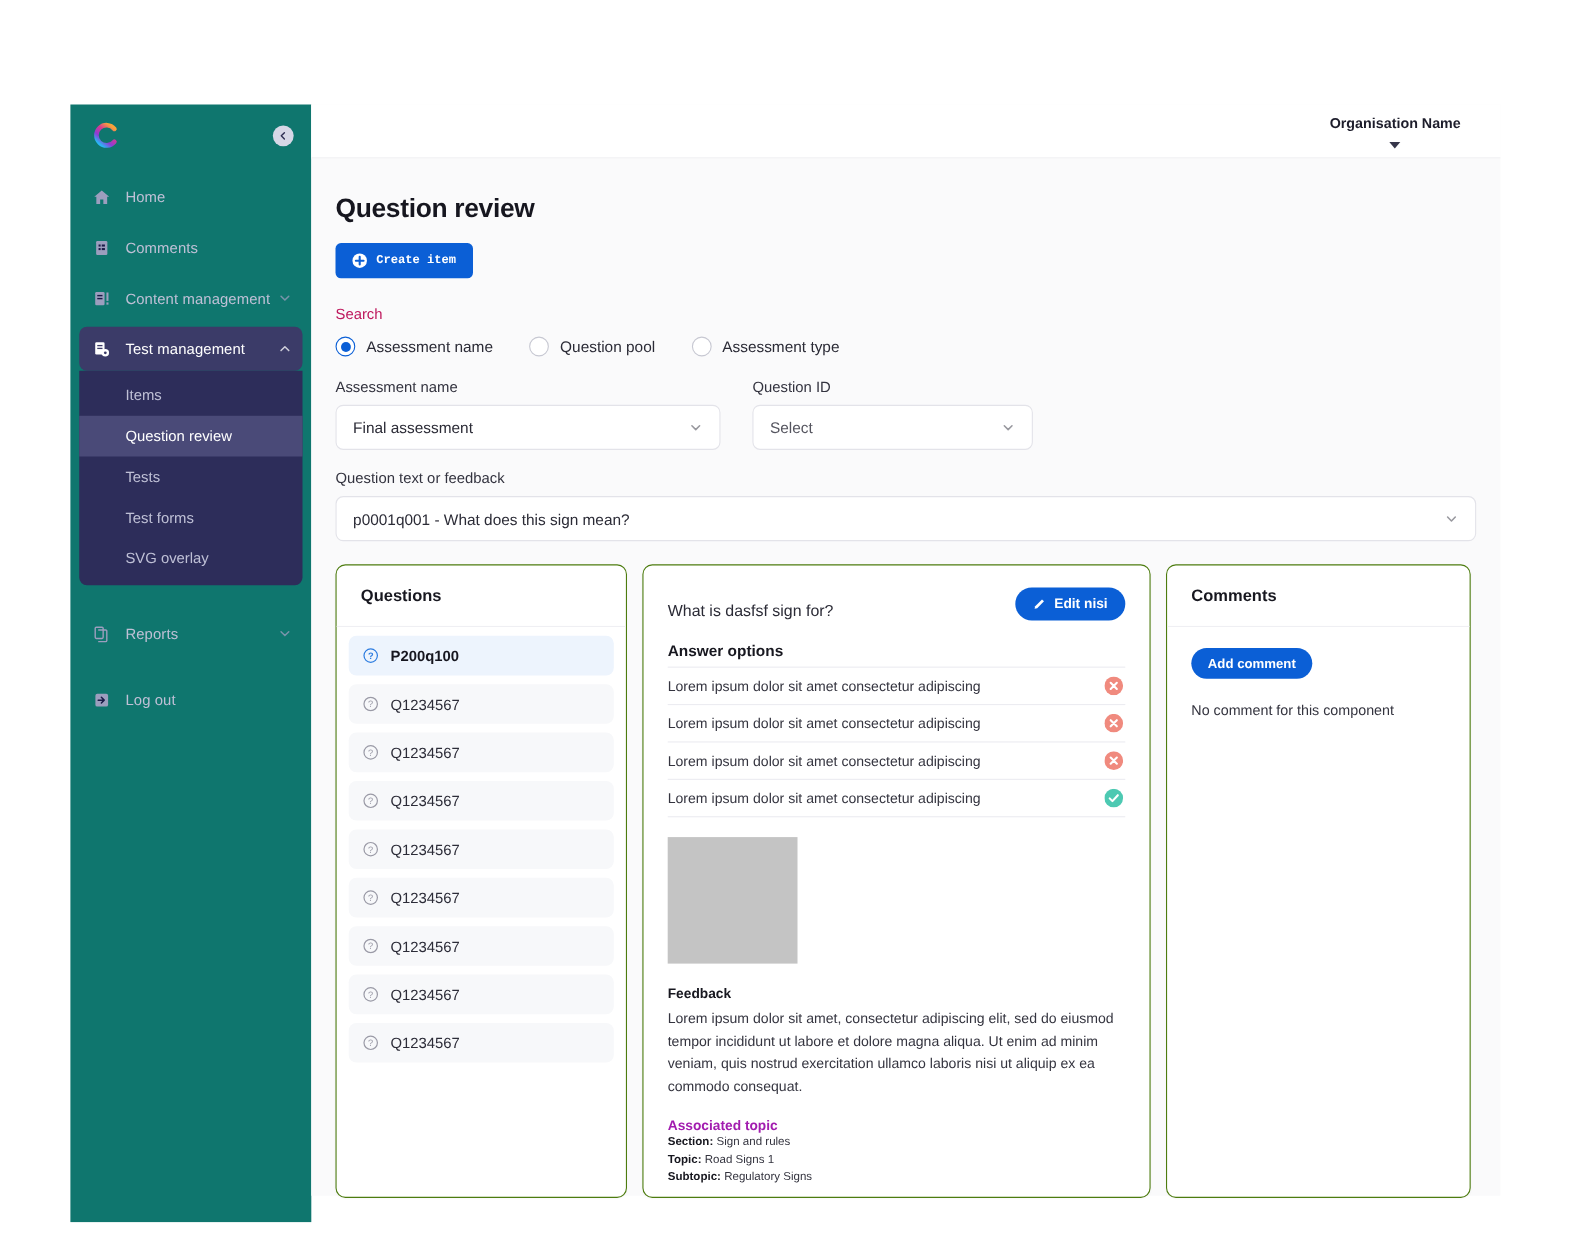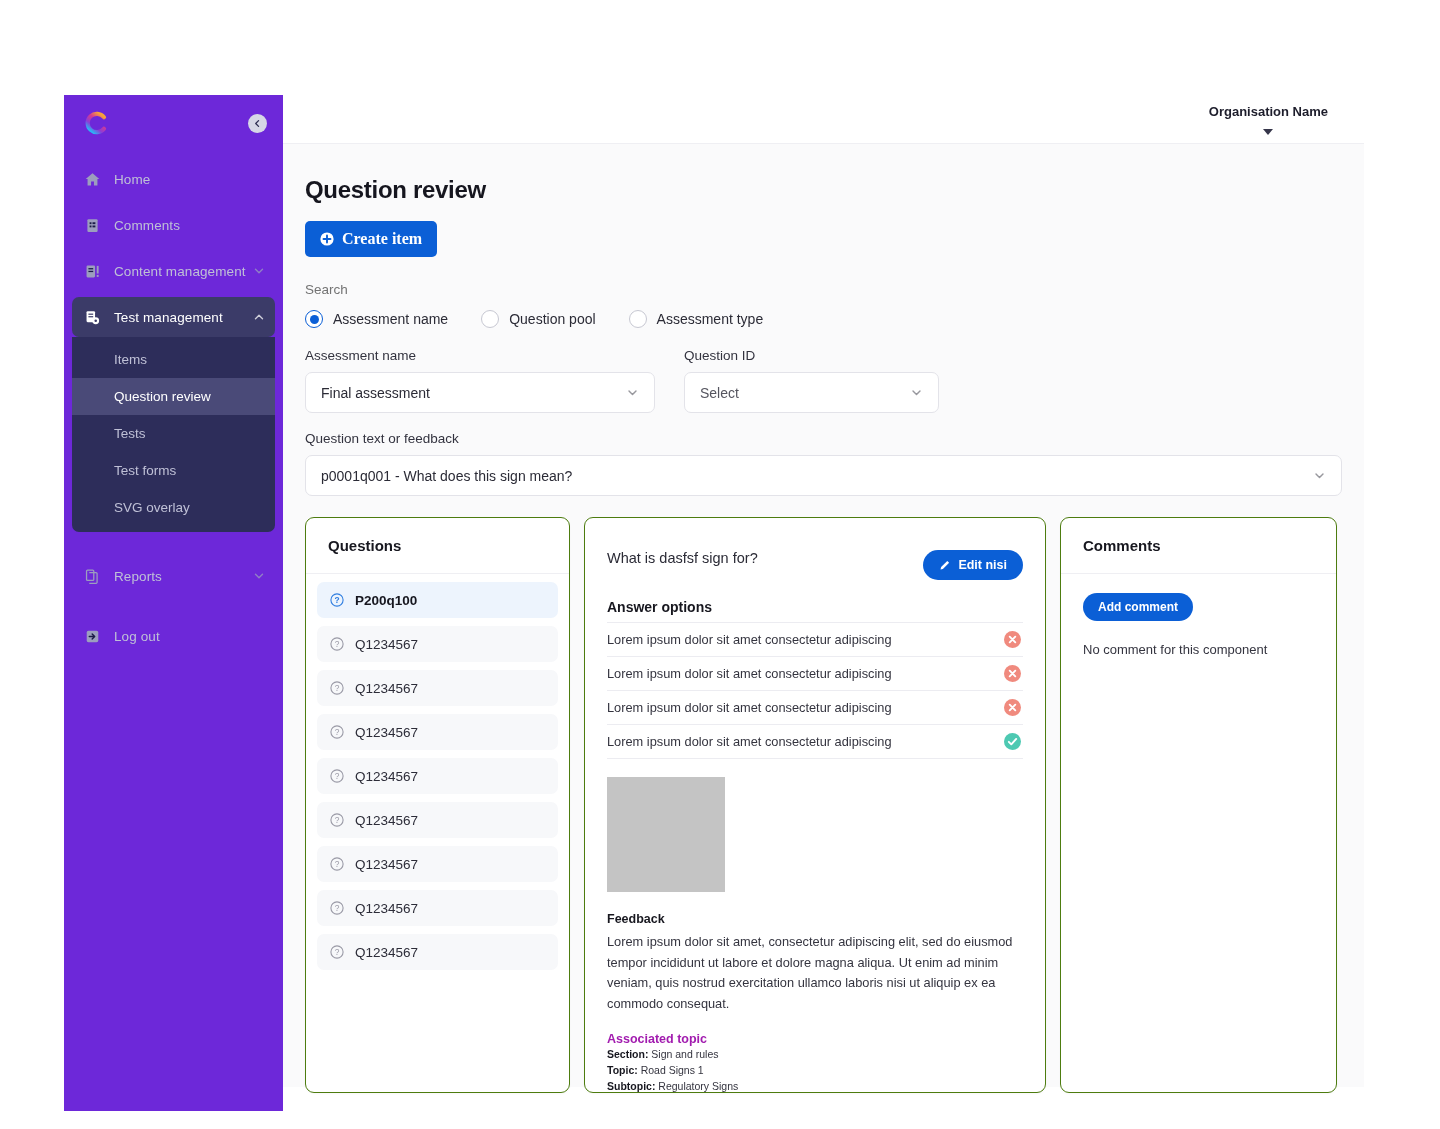--- a/index.html
+++ b/index.html
@@ -8,21 +8,21 @@
     background: #ffffff;
     font-family: "Liberation Sans", sans-serif;
     -webkit-font-smoothing: antialiased;
   }
   .page { position: relative; width: 1440px; height: 1129px; overflow: hidden; }
 
   
   .sidebar {
     position: absolute; left: 64px; top: 95px;
     width: 219px; height: 1016px;
-    background: #6d28d9;
+    background: #0f766e;
     color: #C8C9DE;
   }
   .sb-top {
     height: 56px; display: flex; align-items: center;
     justify-content: space-between; padding: 0 16px 0 18px;
   }
   .logo { width: 26px; height: 26px; position: relative; }
   .collapse-btn {
     width: 19px; height: 19px; border-radius: 50%;
     background: #D6D7E6; display: flex; align-items: center;
@@ -76,26 +76,26 @@
   }
 
   .content { padding: 32px 22px 0 22px; }
 
   .page-title { font-size: 24px; font-weight: bold; color: #16161F; letter-spacing: -0.3px; }
 
   .btn-primary {
     display: inline-flex; align-items: center; gap: 8px;
     background: #0B5FD6; color: #fff; border: none;
     border-radius: 5px; padding: 9px 15px;
-    font-size: 16px; font-weight: bold; cursor: pointer;
-    font-family: Liberation Serif, serif; margin-top: 17px;
+    font-size: 11px; font-weight: bold; cursor: pointer;
+    font-family: Liberation Mono, monospace; margin-top: 17px;
   }
   .btn-primary .plus-ic { width: 14px; height: 14px; }
 
-  .search-label { font-size: 13.5px; color: #737373; margin-top: 25px; }
+  .search-label { font-size: 13.5px; color: #be185d; margin-top: 25px; }
 
   .radio-row { display: flex; align-items: center; gap: 33px; margin-top: 13px; }
   .radio-opt { display: flex; align-items: center; gap: 10px; cursor: pointer; font-size: 14px; color: #2B2B36; }
   .radio {
     width: 18px; height: 18px; border-radius: 50%;
     border: 1.6px solid #C7C8D2; background: #fff;
     display: flex; align-items: center; justify-content: center; flex: 0 0 18px;
   }
   .radio.checked { border-color: #0B5FD6; }
   .radio.checked::after {
@@ -137,21 +137,21 @@
   .q-item {
     display: flex; align-items: center; gap: 11px;
     height: 36px; margin-bottom: 8px; padding: 0 13px;
     border-radius: 7px; background: #F7F8FA;
     font-size: 13.5px; color: #2C2C38; cursor: pointer;
   }
   .q-item.selected { background: #EDF4FD; font-weight: bold; color: #16161F; }
   .q-ic { width: 14px; height: 14px; flex: 0 0 14px; }
 
   .d-body { padding: 20px 22px; }
-  .d-head { display: flex; align-items: flex-start; justify-content: space-between; margin-top: 12px; }
+  .d-head { display: flex; align-items: flex-end; justify-content: space-between; }
   .d-q { font-size: 14.5px; color: #2B2B36; }
   .btn-edit {
     display: inline-flex; align-items: center; gap: 7px;
     background: #0B5FD6; color: #fff; border: none;
     border-radius: 18px; padding: 8px 16px;
     font-size: 12.5px; font-weight: bold; cursor: pointer; font-family: inherit;
   }
   .pencil-ic { width: 12px; height: 12px; }
 
   .sec-title { font-size: 14px; font-weight: bold; color: #17171F; margin-top: 19px; }

